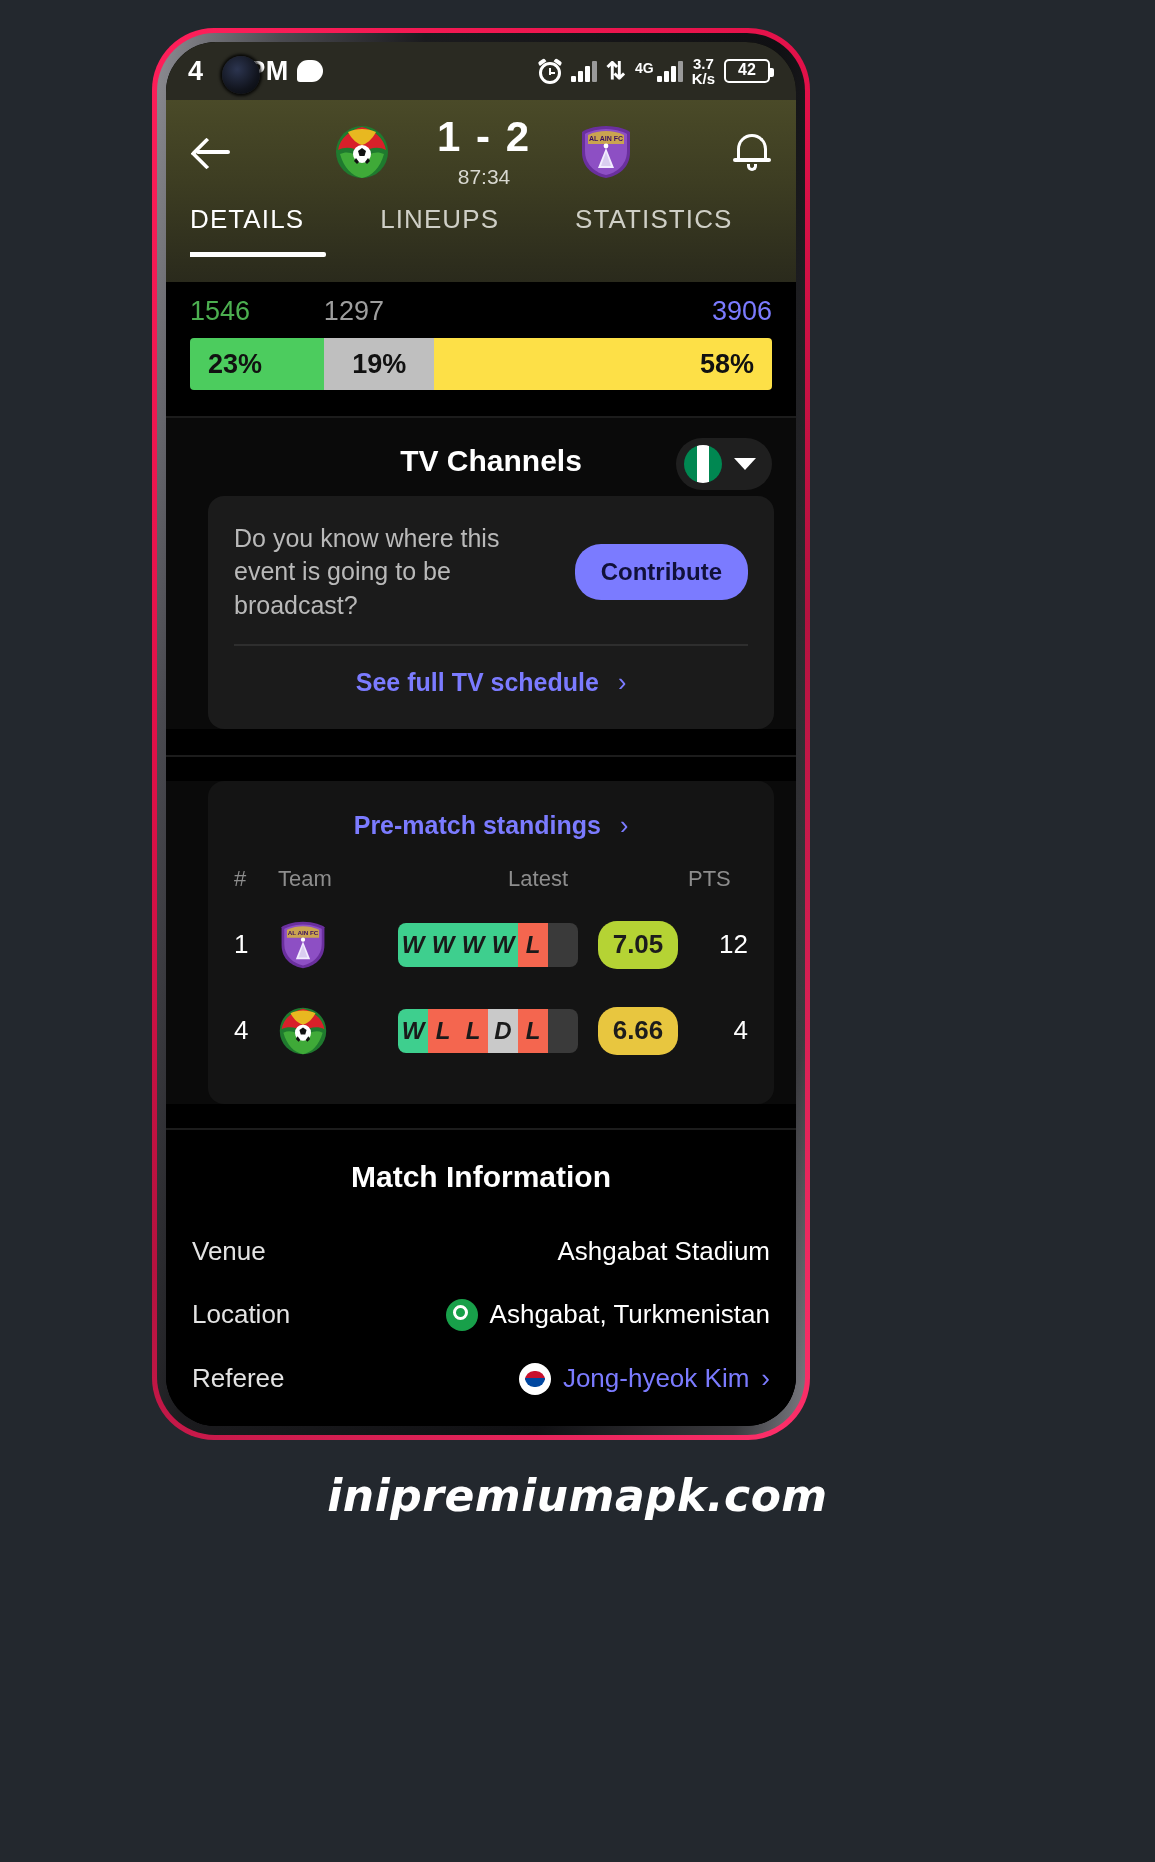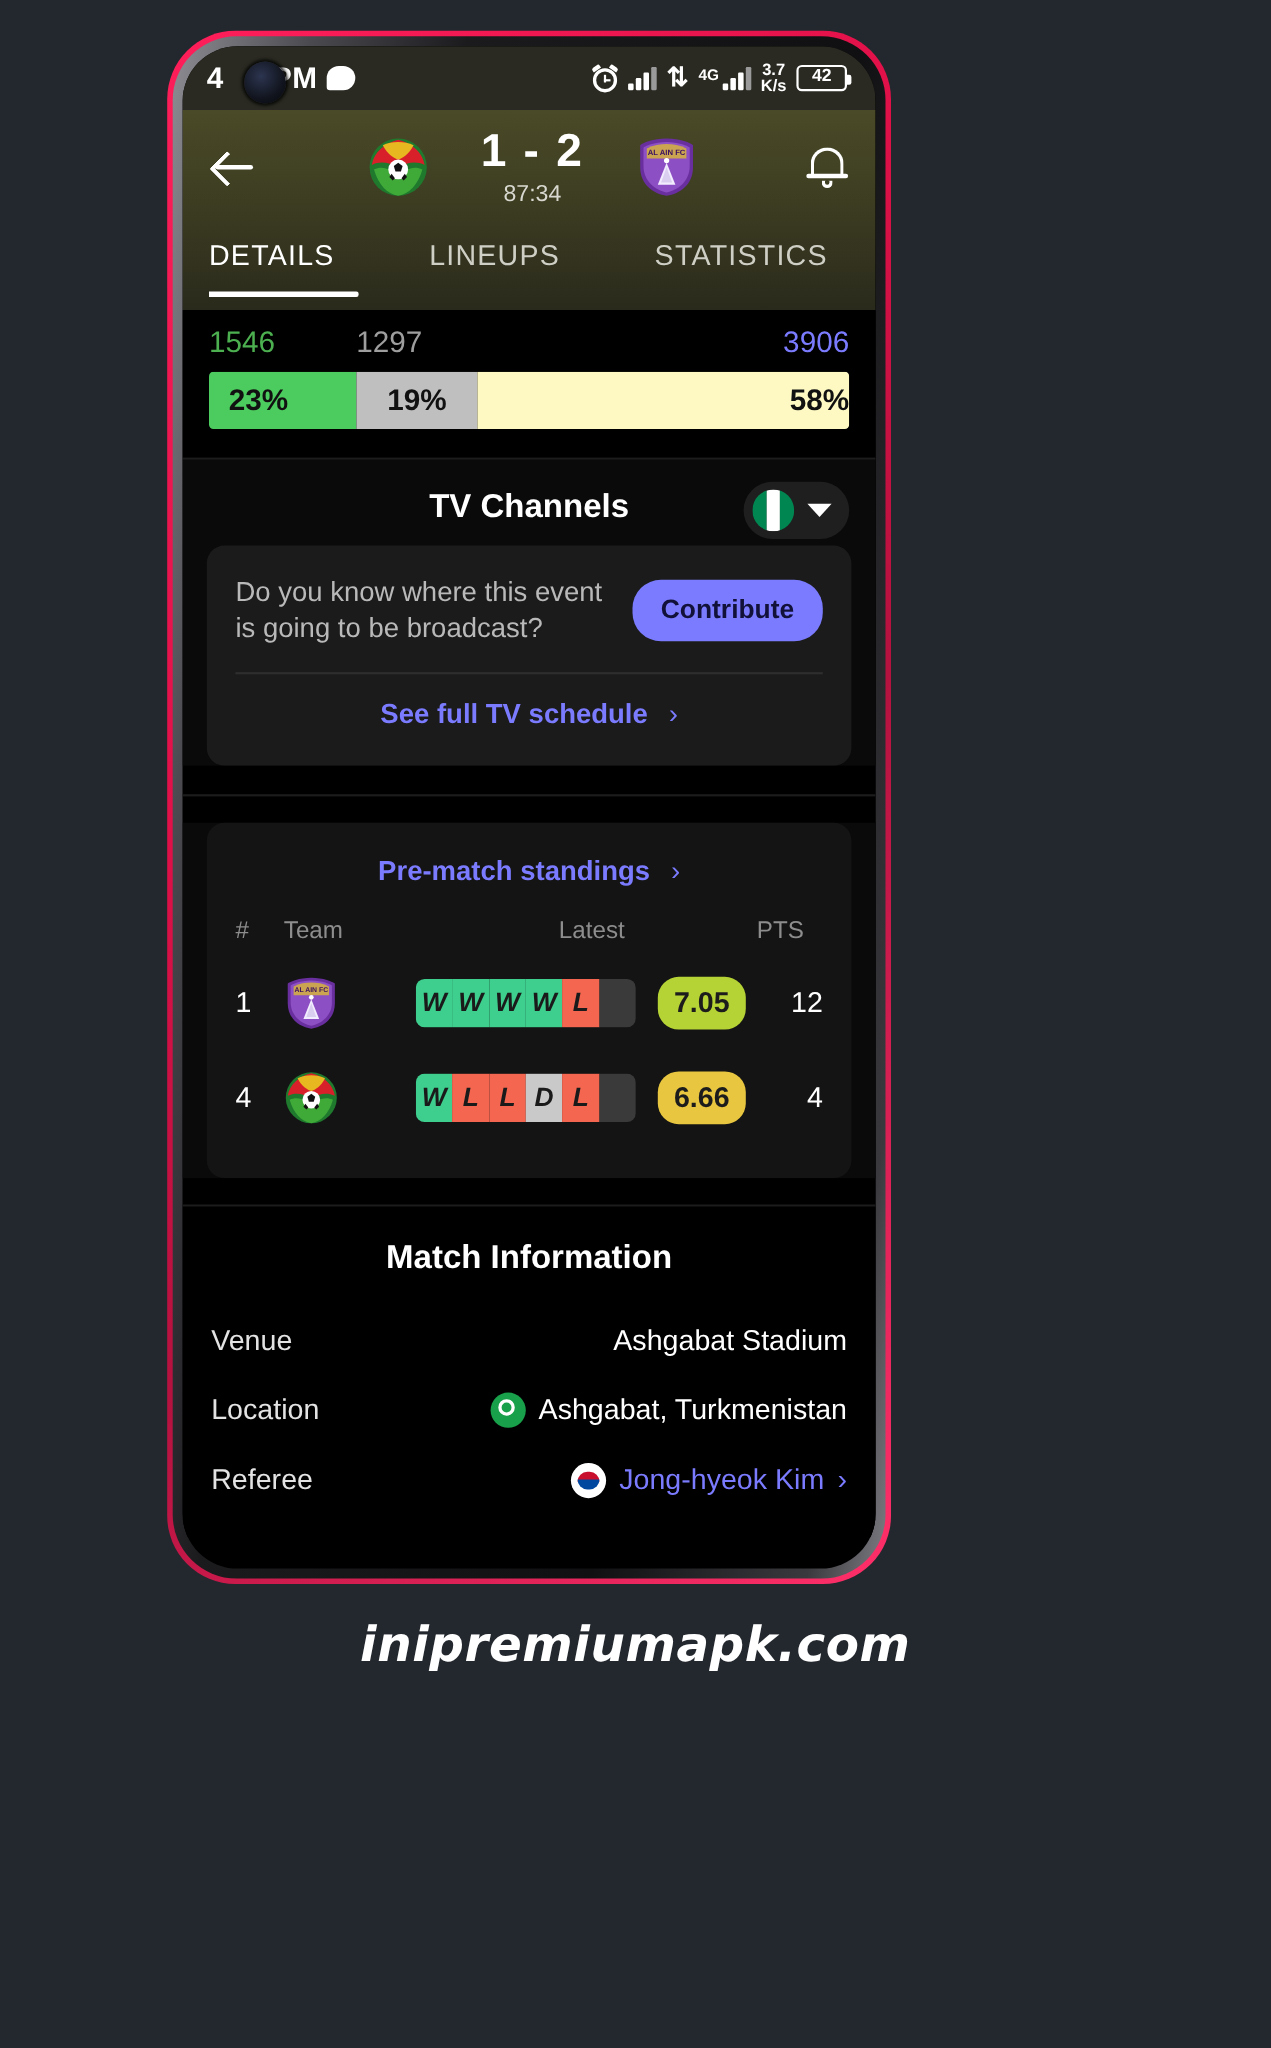--- a/index.html
+++ b/index.html
@@ -116,47 +116,47 @@
   .timer { font-size: 21px; color: #d8d8d0; margin-top: 7px;}
   .bell { width: 40px; height: 44px; position: relative; cursor:pointer;}
   .bell .body{
     position:absolute; left:5px; top:4px; width:30px;height:26px;
     border:3.5px solid #fff; border-bottom:none;
     border-radius: 15px 15px 0 0;
   }
   .bell .skirt{position:absolute;left:1px;top:28px;width:38px;height:4px;background:#fff;border-radius:2px;}
   .bell .clap{position:absolute;left:15px;top:34px;width:10px;height:7px;border:3px solid #fff;border-top:none;border-radius:0 0 6px 6px;}
 
-  .tabs { display: flex; align-items: center; height: 78px; gap: 14px; overflow: hidden; }
+  .tabs { display: flex; align-items: flex-start; height: 78px; gap: 4px; overflow: hidden; }
   .tab {
     color: #cfcfc6; font-size: 26px; letter-spacing: 1.1px; padding: 0 0 22px 0;
     cursor: pointer; white-space: nowrap; position: relative;
   }
   .tab.active { color: #fff; }
   .tab.active::after {
     content:""; position:absolute; left:-22px; right:-22px; bottom:0; height:5px; background:#fff; border-radius:2px;
   }
   .tab + .tab { margin-left: 72px; }
 
   
   .content { background: #000; }
   .sep { height: 2px; background: #1c1c1c; }
-  .blk { background: #0a0a0a; }
+  .blk { background: #0a0a0a; padding-left: 20px; }
 
   
   .votes { padding: 14px 24px 26px; background:#000;}
   .vote-nums { display: flex; font-size: 27px; margin-bottom: 11px; }
   .vn1 { color: #4caf50; flex: 0 0 23%; text-align: left;}
   .vn2 { color: #9e9e9e; flex: 0 0 19%; }
   .vn3 { color: #7b7bff; flex: 1; text-align: right;}
   .vote-bar { display: flex; height: 52px; border-radius: 4px; overflow: hidden; }
   .vseg { display: flex; align-items: center; font-size: 27px; font-weight: 700; color: #111;}
   .vseg.a { background: #4ccc5e; justify-content: flex-start; padding-left: 18px;}
   .vseg.b { background: #bfbfbf; justify-content: center;}
-  .vseg.c { background: #fef9c3; justify-content: flex-end; }
+  .vseg.c { background: #fde047; justify-content: flex-end; padding-right: 18px;}
 
   
   .tv-head {
     display: flex; align-items: center; justify-content: center;
     padding: 26px 24px 18px; position: relative;
   }
   .tv-title { font-size: 30px; font-weight: 700; color: #fff; }
   .country-select {
     position: absolute; right: 24px; top: 20px;
     background: #1f1f1f; border-radius: 26px; height: 52px;

